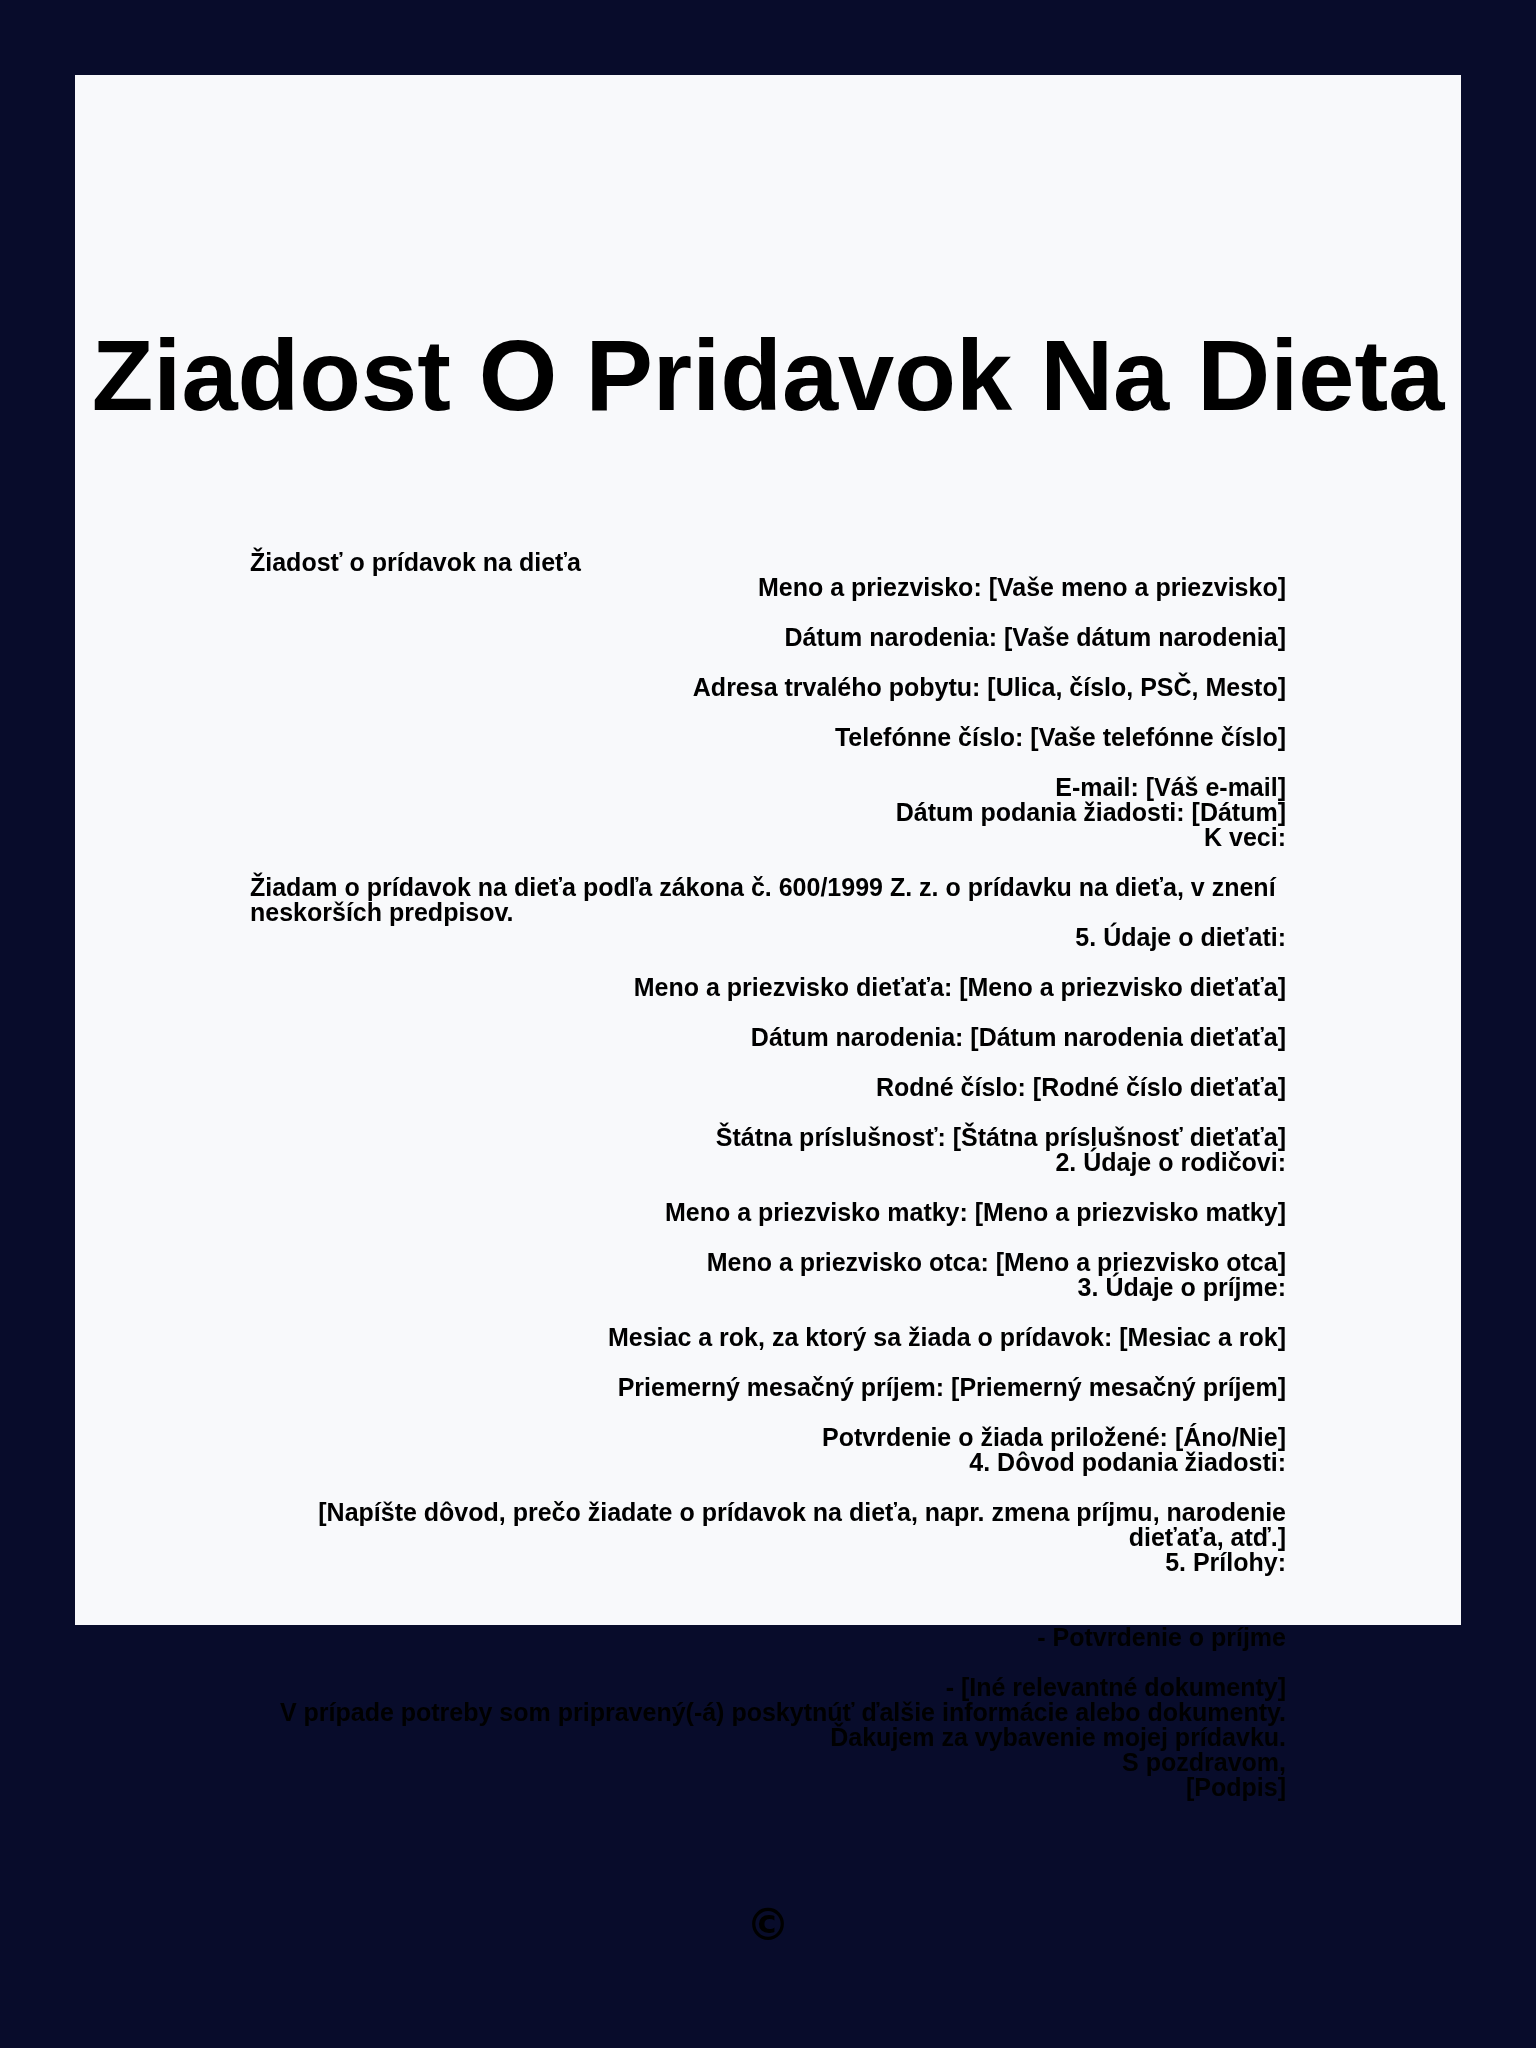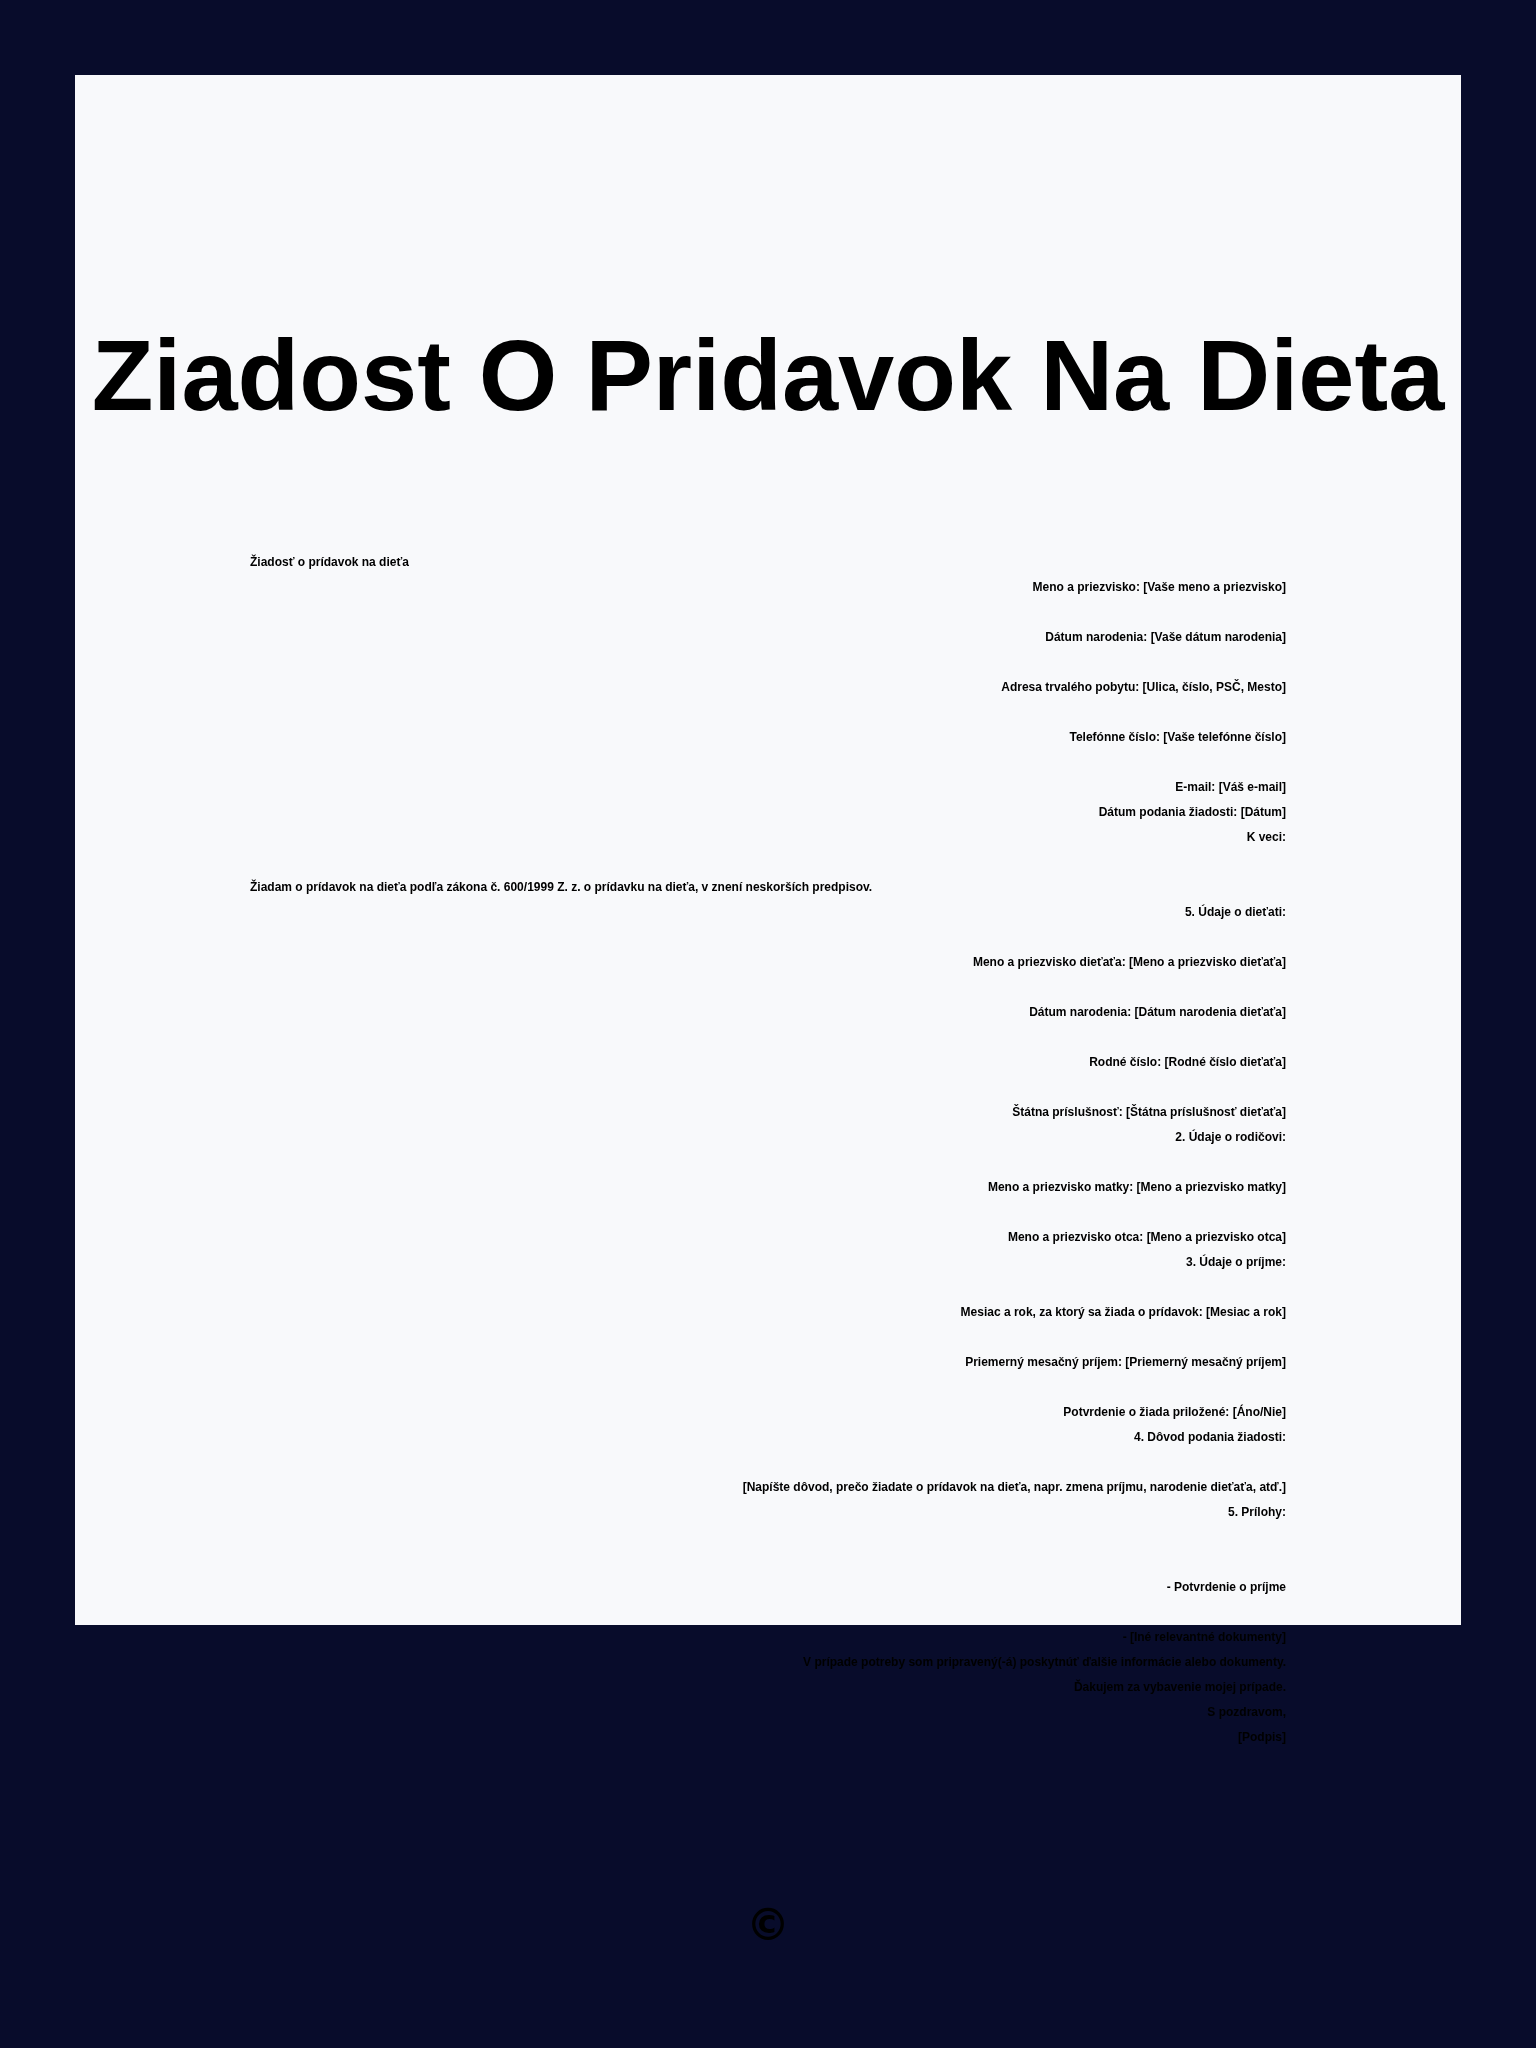--- a/index.html
+++ b/index.html
@@ -39,21 +39,21 @@
       display: block;
       white-space: nowrap;
     }
     .body-text {
       position: absolute;
       left: 175px;
       top: 475px;
       width: 1036px;
       font-family: "Liberation Sans", sans-serif;
       font-weight: bold;
-      font-size: 12px;
+      font-size: 25px;
       line-height: 25px;
       color: #000;
     }
     .line {
       display: block;
       min-height: 25px;
       white-space: pre-wrap;
     }
     .indent {
       padding-left: 7px;
@@ -119,19 +119,19 @@
       <span class="line indent">4. Dôvod podania žiadosti:</span>
       <span class="line indent"></span>
       <span class="line indent">[Napíšte dôvod, prečo žiadate o prídavok na dieťa, napr. zmena príjmu, narodenie dieťaťa, atď.]</span>
       <span class="line indent">5. Prílohy:</span>
       <span class="line indent"></span>
       <span class="line indent"></span>
       <span class="line indent">- Potvrdenie o príjme</span>
       <span class="line indent"></span>
       <span class="line indent">- [Iné relevantné dokumenty]</span>
       <span class="line indent">V prípade potreby som pripravený(-á) poskytnúť ďalšie informácie alebo dokumenty.</span>
-      <span class="line indent">Ďakujem za vybavenie mojej prípade.</span>
+      <span class="line indent">Ďakujem za vybavenie mojej prídavku.</span>
       <span class="line indent">S pozdravom,</span>
       <span class="line indent">[Podpis]</span>
     </div>
 
   <div class="copyright">©</div>
 </div>
 
 </body></html>

